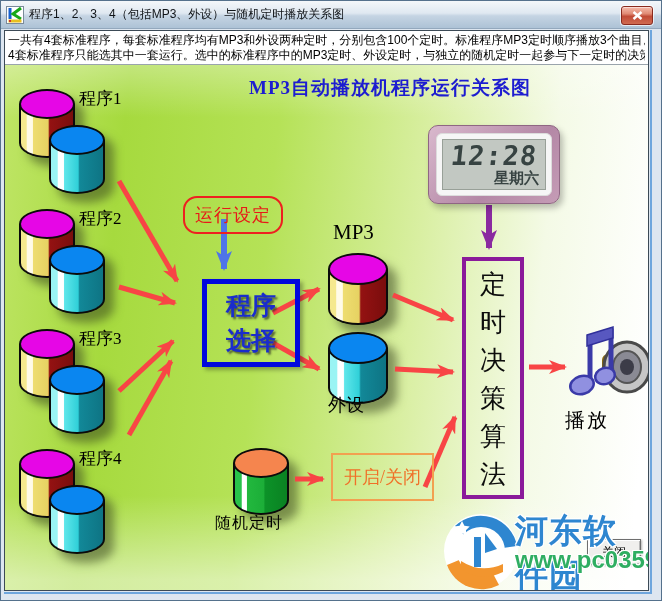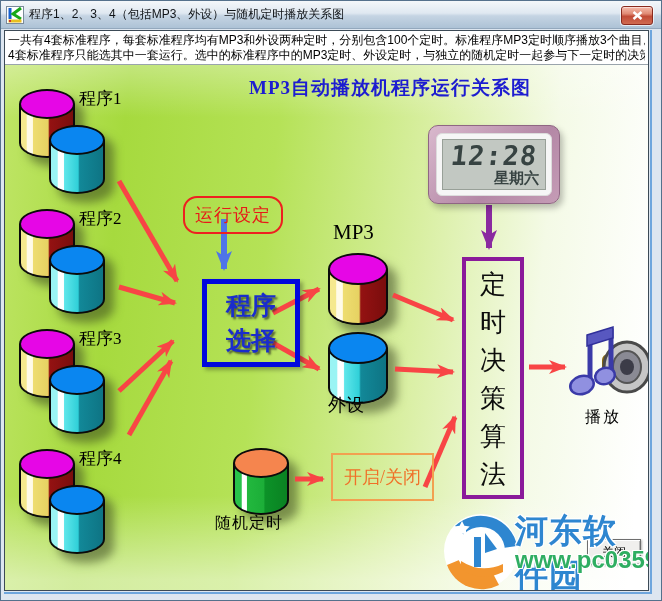--- a/index.html
+++ b/index.html
@@ -64,21 +64,21 @@
   .c-grn .cb { background:linear-gradient(90deg,#28c24a 0%,#28c24a 12%,#ffffff 14%,#ffffff 22%,
                 #22b83e 24%,#1cae38 55%,#0c9228 58%,#0a8222 100%); }
 
   .prog-group { position:absolute; width:112px; height:110px; z-index:1; }
   .prog-label { position:absolute; left:60px; top:-2px; font-size:17px; color:#000; white-space:nowrap; }
 
   .lbl { position:absolute; color:#000; z-index:3; white-space:nowrap; }
   .mp3-label  { left:328px; top:155px; font-size:21px; }
   .ext-label  { left:323px; top:328px; font-size:18px;text-align:center; }
   .rnd-label  { left:210px; top:448px; font-size:16px; letter-spacing:1px; }
-  .play-label { left:580px; top:342px; font-size:16px; letter-spacing:2px; }
+  .play-label { left:560px; top:342px; font-size:20px; letter-spacing:2px; }
 
   .run-setting { position:absolute; left:178px; top:113px; width:100px; height:38px;
                  border:2px solid #ee2020; border-radius:14px; color:#e81818; font-size:18px;
                  display:flex; align-items:center; justify-content:center; letter-spacing:1px; z-index:3;margin-top:18px; }
   .prog-select { position:absolute; left:177px; top:214px; width:98px; height:88px;
                  border:5px solid #0008dd; display:flex; align-items:center; justify-content:center;
                  box-shadow:3px 3px 4px rgba(0,0,0,.3); z-index:3;margin-left:20px; }
   .prog-select span { display:block; width:54px; font-size:25px; font-weight:bold; line-height:1.4;
                  color:#1a2ccc; word-break:break-all; text-align:center;
                  text-shadow:2px 2px 2px rgba(30,30,30,.65); }

